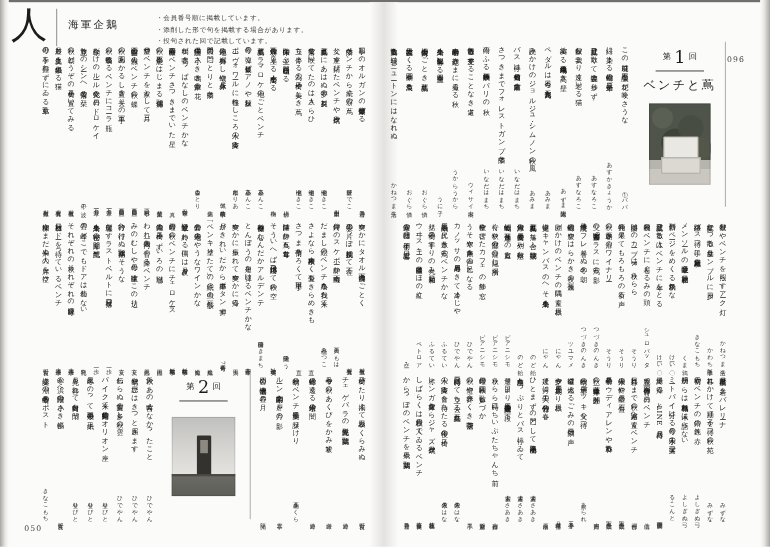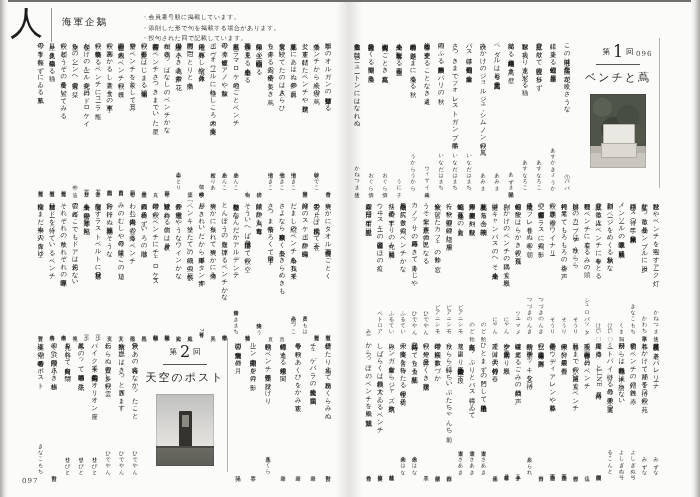--- a/index.html
+++ b/index.html
@@ -20,21 +20,21 @@
 
   
   .hdr{position:absolute;left:10px;top:4px;height:44px;display:flex;align-items:flex-start;}
   .hdr-logo{font-size:33px;line-height:1;padding:2px 6px 0 0;}
   .hdr-div{width:1px;height:34px;background:#9a9a98;margin:4px 10px 0 2px;}
   .hdr-label{font-size:9.5px;letter-spacing:2px;margin-top:12px;}
   .hdr-notes{margin:8px 0 0 34px;font-size:6px;line-height:1.75;color:#3a3a3a;letter-spacing:.5px;}
 
   
   .pnum{position:absolute;font-size:7px;letter-spacing:1px;color:#444;}
-  .pnum-right{left:636px;top:50px;}
+  .pnum-right{left:661px;top:50px;}
   .pnum-left{left:22px;top:477px;}
 
   
   .page{position:absolute;top:38px;height:434px;}
   .rp{left:362px;width:298px;}
   .lp{left:28px;width:304px;}
   .band{position:absolute;display:flex;flex-direction:row-reverse;align-items:stretch;}
   .b1{top:0;height:150px;}
   .b2{top:160px;height:134px;}
   .b3{top:300px;height:134px;}
@@ -95,21 +95,21 @@
   <div class="hdr-label">海軍企鵝</div>
   <div class="hdr-notes">
 
   <div>・会員番号順に掲載しています。</div>
       <div>・添削した形で句を掲載する場合があります。</div>
       <div>・投句された回で記載しています。</div>
     </div>
 </div>
 
 <div class="pnum pnum-right">096</div>
-<div class="pnum pnum-left">097</div>
+<div class="pnum pnum-left">050</div>
 
 <div class="page rp">
 
   <div class="band b1">
     <div class="tblock tb1">
       <div class="round">
         <span class="sm">第</span>
           <span class="num">1</span>
           <span class="sm">回</span>
       </div>
@@ -777,21 +777,20 @@
           <span class="au">陽光</span>
         </div>
       </div>
     <div class="tblock tb2">
       <div class="round">
         <span class="sm">第</span>
           <span class="num">2</span>
           <span class="sm">回</span>
       </div>
       <div class="trule"></div>
-      <div class="ttitle">天空のポスト</div>
       <div class="photo photo2">
         <div class="tower"></div>
         <div class="tower-panel"></div>
         <div class="wall-line"></div>
       </div>
     </div>
     <div class="subband sub2">
 
         <div class="entry">
           <span class="ku">秋天へあの時言えなかったこと</span>

